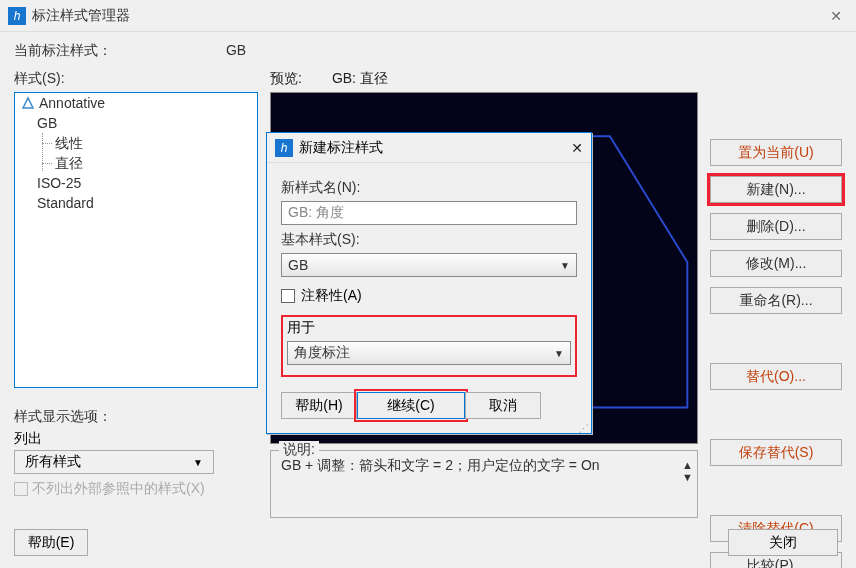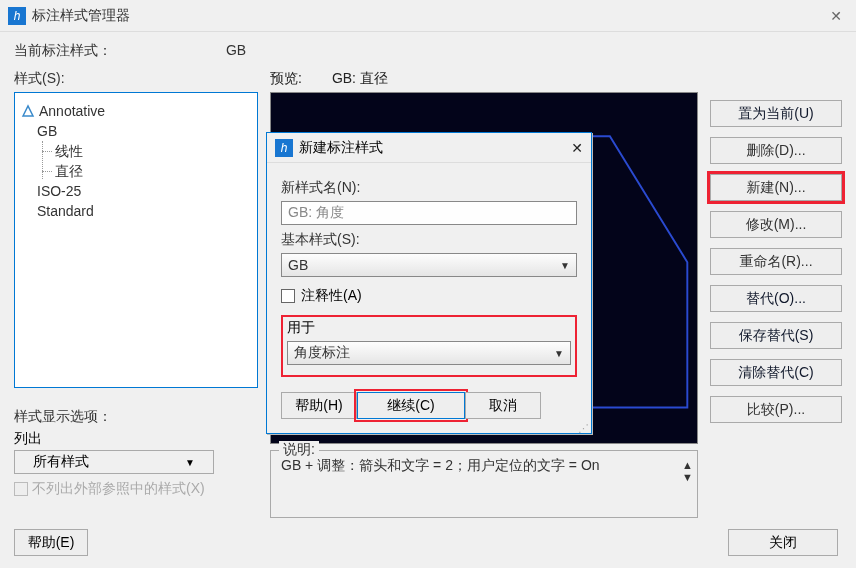--- a/index.html
+++ b/index.html
@@ -9,39 +9,39 @@
 .titlebar-title { color: #333; flex: 1; font-size: 14px; }
 .titlebar-close { color: #666; font-size: 14px; padding: 4px 6px; cursor: default; }
 .manager-body { padding: 10px 14px; position: relative; height: calc(100% - 32px); }
 .row-current { margin-bottom: 10px; color: #333; }
 .row-current .val { display: inline-block; margin-left: 110px; }
 .area { display: flex; gap: 12px; }
 .left-col { width: 244px; display: flex; flex-direction: column; }
 .mid-col { flex: 1; display: flex; flex-direction: column; }
 .right-col { width: 132px; display: flex; flex-direction: column; gap: 10px; padding-top: 30px; }
 .label { color: #333; margin-bottom: 4px; }
-.tree { border: 1px solid #0078d4; background: #fff; height: 296px; padding: 8px 6px; line-height: 20px; color: #333; position: relative; }
+.tree { border: 1px solid #0078d4; background: #fff; height: 296px; padding: 0 6px; line-height: 20px; color: #333; position: relative; }
 .tree-icon { display: inline-flex; width: 14px; height: 14px; vertical-align: -2px; margin-right: 4px; }
 .tree ul { list-style: none; padding-left: 18px; }
 .tree li { white-space: nowrap; }
 .tree-line { position: absolute; border-left: 1px dotted #9a9a9a; }
 .tree-hline { position: absolute; border-top: 1px dotted #9a9a9a; width: 10px; }
 .display-opts { margin-top: 20px; }
 .display-opts .lbl2 { margin-top: 2px; margin-bottom:2px; }
-.sel-all { width: 200px; height: 24px; border: 1px solid #aaa; background: #f0f0f0; padding: 0 18px; display: flex; align-items: center; justify-content: space-between; margin-bottom: 6px; }
+.sel-all { width: 200px; height: 24px; border: 1px solid #aaa; background: #f0f0f0; padding: 0 10px; display: flex; align-items: center; justify-content: space-between; margin-bottom: 6px; }
 .sel-all .caret { font-size: 10px; }
 .chk-row { display: flex; align-items: center; gap: 4px; color: #aaa; }
 .chk-box { width: 14px; height: 14px; border: 1px solid #bbb; background: #eee; display: inline-block; }
 .preview-label { display: flex; gap: 30px; color: #222; margin-bottom: 4px; align-items: center; }
 .preview-area { background: #03041a; height: 352px; position: relative; border: 1px solid #888; overflow: hidden; }
 .desc-box { border: 1px solid #aaa; height: 68px; padding: 6px 10px; margin-top: 6px; position: relative; }
 .desc-box .legend { position: absolute; top: -10px; left: 8px; background: #f0f0f0; padding: 0 4px; color: #333; }
 .desc-box .caret { position: absolute; right:4px; top: 8px; color:#333; font-size:11px;}
 .rbtn { height: 27px; border: 1px solid #aaa; background: #eee; color: #333; display: flex; align-items: center; justify-content: center; cursor: default; }
-.rbtn.disabled { color: #0f172a; }
+.rbtn.disabled { color: #c2410c; margin-top: 39px; }
 .rbtn.highlight { outline: 3px solid #e23; outline-offset: 0; }
 .help-btn { position: absolute; left: 14px; bottom: 12px; width: 74px; height: 27px; border: 1px solid #aaa; background: #eee; display: flex; align-items: center; justify-content: center; }
 .close-btn { position: absolute; right: 18px; bottom: 12px; width: 110px; height: 27px; border: 1px solid #aaa; background: #eee; display: flex; align-items: center; justify-content: center; }
 .dialog { position: absolute; left: 266px; top: 132px; width: 326px; background: #f0f0f0; border: 1px solid #0078d4; box-shadow: 1px 1px 0 #bbb; }
 .dlg-titlebar { height: 30px; display: flex; align-items: center; padding: 0 8px; border-bottom: 1px solid #ddd; }
 .dlg-body { padding: 10px 14px 14px 14px; }
 .dlg-label { margin-top: 6px; margin-bottom: 4px; color: #333; }
 .dlg-input { width: 100%; height: 24px; border: 1px solid #888; background: #fefefe; color: #888; padding: 0 6px; display: flex; align-items: center; }
 .dlg-select { width: 100%; height: 24px; border: 1px solid #888; background: linear-gradient(#fdfdfd,#e5e5e5); color: #333; padding: 0 6px; display: flex; align-items: center; justify-content: space-between; margin-bottom:4px;}
 .dlg-select .caret { font-size: 10px; }
@@ -124,22 +124,22 @@
       </div>
       <div class="desc-box">
         <span class="legend">说明:</span>
         <div style="color:#333;">GB + 调整：箭头和文字 = 2；用户定位的文字 = On</div>
         <span class="caret">▲<br>▼</span>
       </div>
     </div>
 
     <div class="right-col">
       <div class="rbtn disabled">置为当前(U)</div>
+      <div class="rbtn highlight">新建(N)...</div>
       <div class="rbtn">删除(D)...</div>
-      <div class="rbtn highlight">新建(N)...</div>
       <div class="rbtn">修改(M)...</div>
       <div class="rbtn">重命名(R)...</div>
       <div class="rbtn disabled">替代(O)...</div>
       <div class="rbtn disabled">保存替代(S)</div>
       <div class="rbtn disabled">清除替代(C)</div>
       <div class="rbtn">比较(P)...</div>
     </div>
   </div>
 
   <div class="help-btn">帮助(E)</div>

